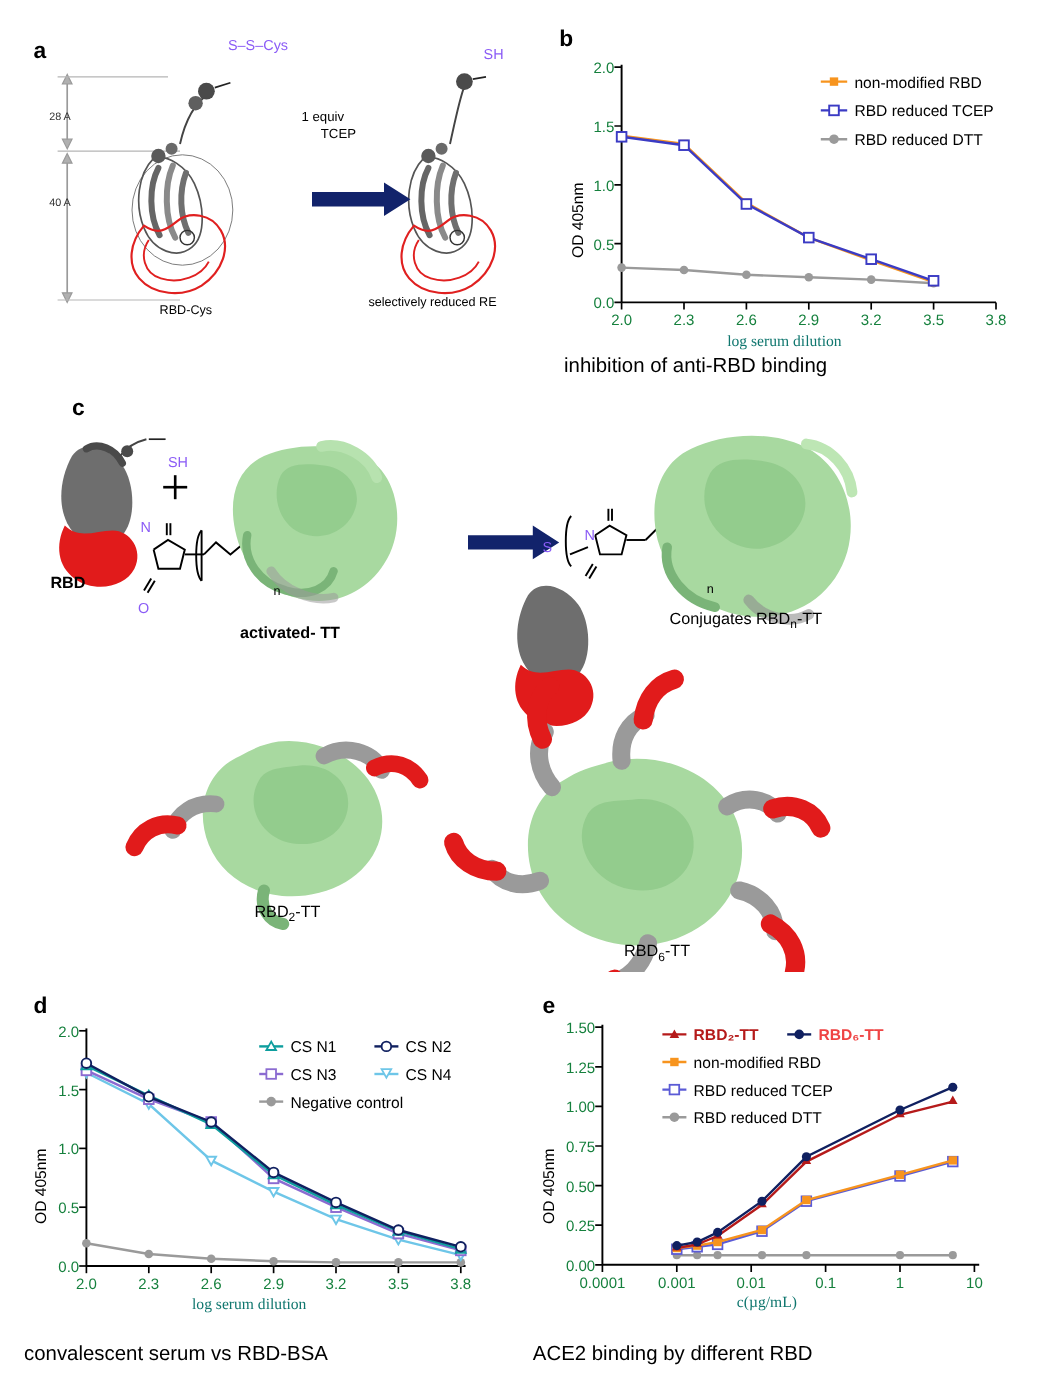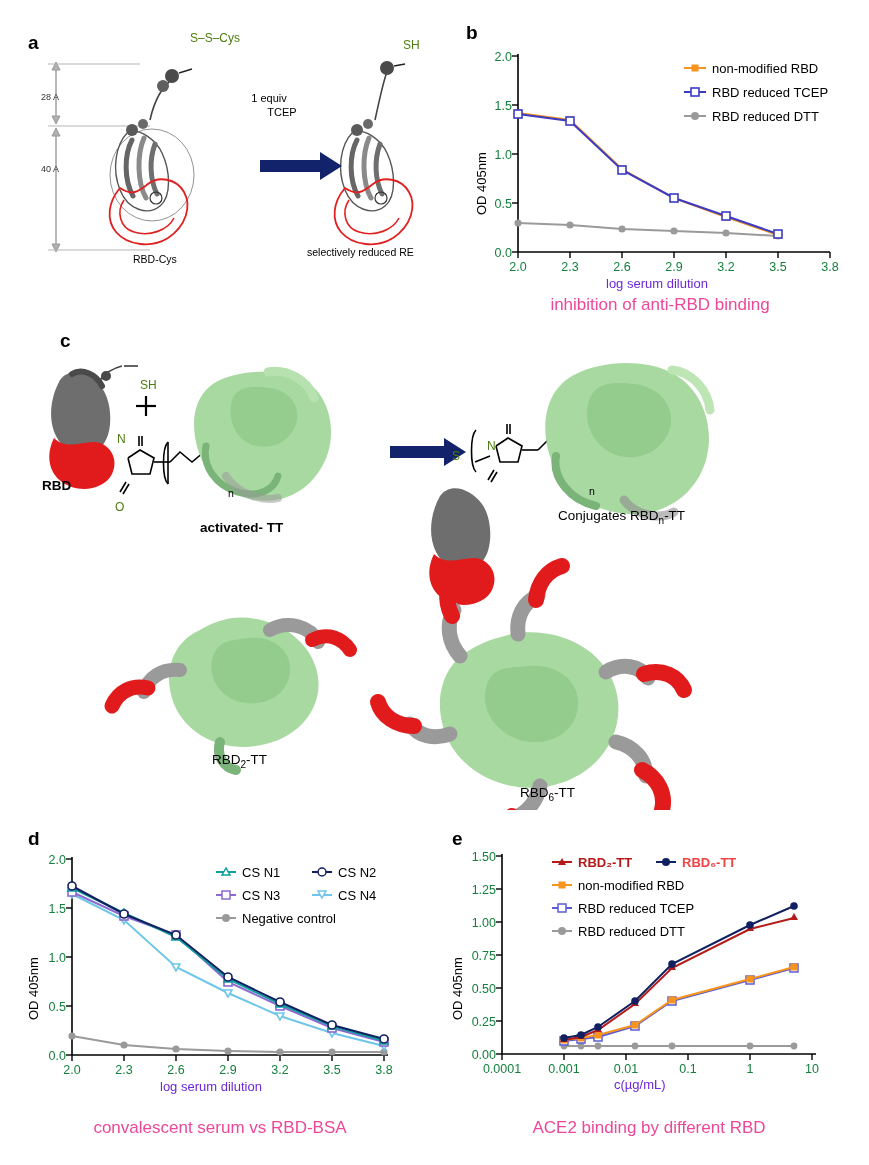--- a/index.html
+++ b/index.html
@@ -13,39 +13,38 @@
   }
   .panel-letter{
     position:absolute;
     font-size:19px;
     font-weight:bold;
     color:#000;
   }
   .caption{
     position:absolute;
     font-size:17px;
-    color:#ec4899;
-    text-align:center;
+    color:#000000;
   }
   
   .chart{position:absolute;}
   .ticklabel{position:absolute;font-size:12.5px;color:#15803d;text-align:center;}
-  .axtitle{position:absolute;font-size:13px;color:#6d28d9;}
+  .axtitle{position:absolute;font-size:13px;color:#0f766e;font-family:Liberation Serif, serif;}
   .ylabel{
     position:absolute;font-size:13px;color:#000;
     transform:rotate(-90deg);transform-origin:left top;white-space:nowrap;
   }
   .legend-item{position:absolute;font-size:13px;color:#000;white-space:nowrap;}
   svg{display:block;}
 
   
   .a-box{position:absolute;}
   .dim-text{position:absolute;font-size:9px;color:#333;}
   .arrow-label{position:absolute;font-size:11px;color:#000;text-align:center;line-height:13px;}
-  .small-lab{position:absolute;font-size:12px;color:#4d7c0f;}
+  .small-lab{position:absolute;font-size:12px;color:#8b5cf6;}
   .tiny-lab{position:absolute;font-size:10.5px;color:#000;}
   .struct-label{position:absolute;font-size:13.5px;color:#000;font-weight:normal;}
 </style>
 </head>
 <body>
 
 <div class="panel-letter" style="left:28px;top:32px;">a</div>
 
 <div class="a-box" style="left:20px;top:20px;width:430px;height:270px;">
   <svg width="430" height="270" viewBox="0 0 430 270">

